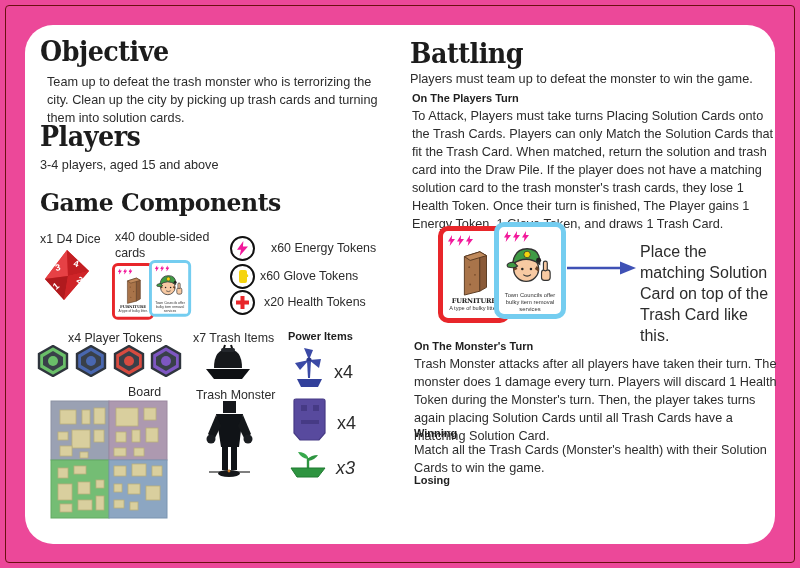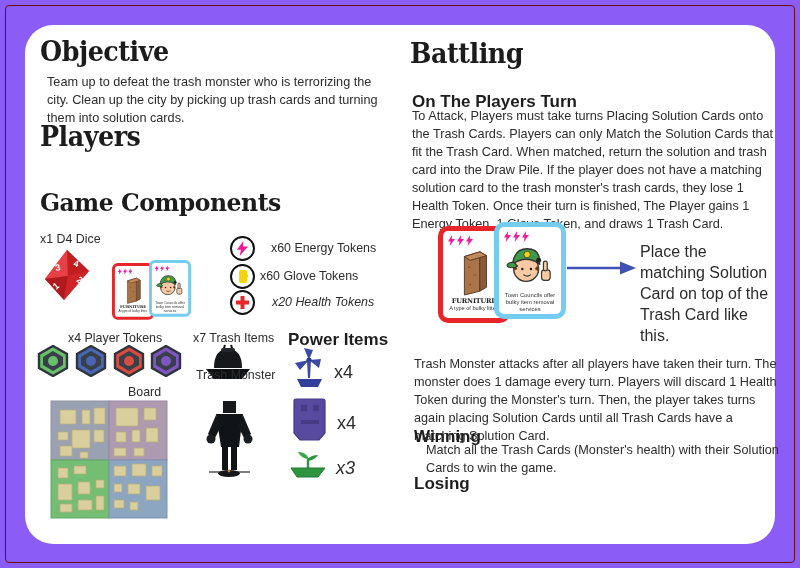--- a/index.html
+++ b/index.html
@@ -1,26 +1,26 @@
 <!DOCTYPE html>
 <html><head>
 <meta charset="utf-8">
 <style>
   html,body{margin:0;padding:0;background:#fff;}
-  .page{position:relative;width:800px;height:568px;background:#8b5cf6;overflow:hidden;
+  .page{position:relative;width:800px;height:568px;background:#ec4899;overflow:hidden;
         font-family:"Liberation Sans",sans-serif;color:#2c2c2c;}
   .edge-line{position:absolute;inset:5px;border:1.5px solid #6b1011;border-radius:4px;pointer-events:none;}
   .sheet{position:absolute;left:25px;top:25px;right:25px;bottom:24px;background:#ffffff;border-radius:28px;}
   .abs{position:absolute;}
   .h-display{font-family:"DejaVu Serif",serif;font-weight:700;color:#1c1c1c;letter-spacing:-0.5px;
              transform:scaleX(.94);transform-origin:left top;white-space:nowrap;}
   .h1{font-size:27px;}
   .h1b{font-size:25px;}
   .body{font-size:12.7px;line-height:1.42;color:#2c2c2c;}
-  .subhead{font-size:17px;font-weight:700;color:#1e1e1e;}
+  .subhead{font-size:11px;font-weight:700;color:#1e1e1e;}
   .lbl{font-size:12.4px;color:#2c2c2c;}
   
   .card{position:absolute;background:#fff;border-radius:10px;box-sizing:border-box;}
   .card.big{width:72px;height:97px;border:5px solid;}
   .card.trash{border-color:#e8262a;z-index:1;}
   .card.solution{border-color:#74cdf0;z-index:2;}
   .bolt-row{display:flex;gap:2px;padding:4px 0 0 5px;}
   .bolt{width:7px;height:11px;background:#f2199b;
         clip-path:polygon(58% 0,0 58%,36% 58%,24% 100%,100% 36%,54% 36%);}
   .card-img{display:flex;justify-content:center;margin-top:0px;}
@@ -41,36 +41,38 @@
 <body>
 
 <div class="page">
   <div class="edge-line"></div>
   <div class="sheet"></div>
 
   <div class="abs h-display h1" style="left:40px;top:36px;">Objective</div>
   <div class="abs body" style="left:47px;top:73px;width:338px;">Team up to defeat the trash monster who is terrorizing the city. Clean up the city by picking up trash cards and turning them into solution cards.</div>
 
   <div class="abs h-display h1" style="left:40px;top:121px;">Players</div>
+  <div class="abs body" style="left:40px;top:156px;width:330px;">3-4 players, aged 15 and above</div>
 
   <div class="abs h-display h1b" style="left:40px;top:188px;">Game Components</div>
 
   <div class="abs lbl" style="left:40px;top:232px;">x1 D4 Dice</div>
   <svg class="abs" style="left:42px;top:248px;" width="50" height="54" viewBox="0 0 50 54">
     <polygon points="25,2 3,31 22,52 47,23" fill="#d8272b"></polygon>
     <polygon points="25,2 3,31 26,28" fill="#e64145"></polygon>
     <polygon points="25,2 47,23 26,28" fill="#c21e22"></polygon>
     <polygon points="3,31 22,52 26,28" fill="#b01a1e"></polygon>
     <polygon points="26,28 22,52 47,23" fill="#cf2428"></polygon>
     <text x="14" y="23" font-size="9" font-weight="bold" fill="#fff" transform="rotate(-12 14 23)">3</text>
     <text x="31" y="18" font-size="9" font-weight="bold" fill="#fff" transform="rotate(14 31 18)">4</text>
     <text x="34" y="33" font-size="9" font-weight="bold" fill="#fff" transform="rotate(35 34 33)">2</text>
     <text x="14" y="42" font-size="9" font-weight="bold" fill="#fff" transform="rotate(-40 14 42)">1</text>
   </svg>
 
+  <div class="abs lbl" style="left:115px;top:230px;width:115px;line-height:1.25;">x40 double-sided cards</div>
 
   <div class="sm-wrap" style="left:112px;top:263px;">
     <div class="card big trash" style="left:0;top:0;">
       <div class="bolt-row">
           <span class="bolt"></span>
           <span class="bolt"></span>
           <span class="bolt"></span>
         </div>
       <div class="card-img">
         <svg width="34" height="50" viewBox="0 0 34 52">
@@ -125,21 +127,21 @@
       </svg>
   </div>
   <div class="abs lbl" style="left:260px;top:269px;">x60 Glove Tokens</div>
 
   <div class="tok-circle" style="left:230px;top:290px;">
     <svg width="15" height="15" viewBox="0 0 15 15">
         <rect x="5.5" y="1" width="4" height="13" fill="#e8262a"></rect>
         <rect x="1" y="5.5" width="13" height="4" fill="#e8262a"></rect>
       </svg>
   </div>
-  <div class="abs lbl" style="left:272px;top:295px;font-style:italic;">x20 Health Tokens</div>
+  <div class="abs lbl" style="left:264px;top:295px;">x20 Health Tokens</div>
 
   <div class="abs lbl" style="left:68px;top:331px;">x4 Player Tokens</div>
   <svg class="abs" style="left:36px;top:345px;" width="34" height="32" viewBox="0 0 34 32">
     <polygon points="17,1 31,9 31,23 17,31 3,23 3,9" fill="#6abf69" stroke="#2f353d" stroke-width="2.4"></polygon>
     <polygon points="17,6 27,12 27,20 17,26 7,20 7,12" fill="#394049"></polygon>
       <circle cx="17" cy="16" r="5" fill="#6abf69"></circle>
   </svg>
   <svg class="abs" style="left:74px;top:345px;" width="34" height="32" viewBox="0 0 34 32">
     <polygon points="17,1 31,9 31,23 17,31 3,23 3,9" fill="#4967b0" stroke="#2f353d" stroke-width="2.4"></polygon>
     <polygon points="17,6 27,12 27,20 17,26 7,20 7,12" fill="#394049"></polygon>
@@ -199,21 +201,21 @@
 
   <div class="abs lbl" style="left:193px;top:331px;">x7 Trash Items</div>
   <svg class="abs" style="left:204px;top:343px;" width="48" height="37" viewBox="0 0 48 37">
     <line x1="21" y1="2" x2="19" y2="8" stroke="#111" stroke-width="2"></line>
     <line x1="27" y1="2" x2="29" y2="8" stroke="#111" stroke-width="2"></line>
     <path d="M10 25 Q10 6 24 6 Q38 6 38 25 Z" fill="#16181b"></path>
     <rect x="17" y="5" width="14" height="4" rx="2" fill="#24272c"></rect>
     <polygon points="2,26 46,26 38,36 10,36" fill="#0e1013"></polygon>
   </svg>
 
-  <div class="abs lbl" style="left:196px;top:368px;text-align:right;">Trash Monster</div>
+  <div class="abs lbl" style="left:196px;top:388px;text-align:right;">Trash Monster</div>
   <svg class="abs" style="left:203px;top:400px;" width="52" height="78" viewBox="0 0 52 78">
     <rect x="20" y="1" width="13" height="12" fill="#16181c"></rect>
     <path d="M13 14 L40 14 L36 47 L18 47 Z" fill="#101317"></path>
     <path d="M13 15 L5 34 L11 40 L18 26 Z" fill="#14171a"></path>
     <path d="M40 15 L48 34 L42 40 L35 26 Z" fill="#14171a"></path>
     <circle cx="8" cy="39" r="4.5" fill="#1a1d21"></circle>
       <circle cx="45" cy="39" r="4.5" fill="#1a1d21"></circle>
     <rect x="19" y="47" width="6" height="23" fill="#101317"></rect>
     <rect x="28" y="47" width="6" height="23" fill="#101317"></rect>
     <line x1="6" y1="72" x2="47" y2="72" stroke="#555" stroke-width="1.6"></line>
@@ -242,20 +244,21 @@
 
   <svg class="abs" style="left:288px;top:449px;" width="40" height="30" viewBox="0 0 40 30">
     <path d="M20 19 Q20 12 20 9" stroke="#2e9440" stroke-width="2.4" fill="none"></path>
     <path d="M20 10 Q13 9 10 3 Q17 3 20 8 Z" fill="#37a94c"></path>
     <path d="M20 12 Q27 11 30 6 Q23 6 20 10 Z" fill="#2e9440"></path>
     <path d="M3 19 L37 19 L30 28 L9 28 Z" fill="#2e9440" stroke="#1f7a30" stroke-width="1"></path>
   </svg>
   <div class="abs count" style="left:336px;top:458px;font-style:italic;">x3</div>
 
   <div class="abs h-display h1" style="left:410px;top:38px;">Battling</div>
+  <div class="abs body" style="left:410px;top:70px;width:370px;">Players must team up to defeat the monster to win the game.</div>
 
   <div class="abs subhead" style="left:412px;top:92px;">On The Players Turn</div>
   <div class="abs body" style="left:412px;top:107px;width:368px;">To Attack, Players must take turns Placing Solution Cards onto the Trash Cards. Players can only Match the Solution Cards that fit the Trash Card. When matched, return the solution and trash card into the Draw Pile. If the player does not have a matching solution card to the trash monster's trash cards, they lose 1 Health Token. Once their turn is finished, The Player gains 1 Energy Token, 1 Glove Token, and draws 1 Trash Card.</div>
 
   <div class="card big trash" style="left:438px;top:226px;">
     <div class="bolt-row">
         <span class="bolt"></span>
         <span class="bolt"></span>
         <span class="bolt"></span>
       </div>
@@ -295,19 +298,20 @@
       </svg>
     </div>
     <div class="sol-text">Town Councils offer bulky item removal services</div>
   </div>
   <svg class="abs" style="left:567px;top:260px;" width="70" height="16" viewBox="0 0 70 16">
     <line x1="0" y1="8" x2="54" y2="8" stroke="#3f51b5" stroke-width="2.6"></line>
     <polygon points="53,1.5 69,8 53,14.5" fill="#3f51b5"></polygon>
   </svg>
   <div class="abs caption" style="left:640px;top:241px;width:135px;">Place the matching Solution Card on top of the Trash Card like this.</div>
 
+  <div class="abs subhead" style="left:414px;top:340px;">On The Monster's Turn</div>
   <div class="abs body" style="left:414px;top:355px;width:370px;">Trash Monster attacks after all players have taken their turn. The monster does 1 damage every turn. Players will discard 1 Health Token during the Monster's turn. Then, the player takes turns again placing Solution Cards until all Trash Cards have a matching Solution Card.</div>
 
   <div class="abs subhead" style="left:414px;top:427px;">Winning</div>
-  <div class="abs body" style="left:414px;top:441px;width:365px;margin-left:12px;">Match all the Trash Cards (Monster's health) with their Solution Cards to win the game.</div>
+  <div class="abs body" style="left:414px;top:441px;width:365px;">Match all the Trash Cards (Monster's health) with their Solution Cards to win the game.</div>
 
   <div class="abs subhead" style="left:414px;top:474px;">Losing</div>
 </div>
 
 </body></html>

